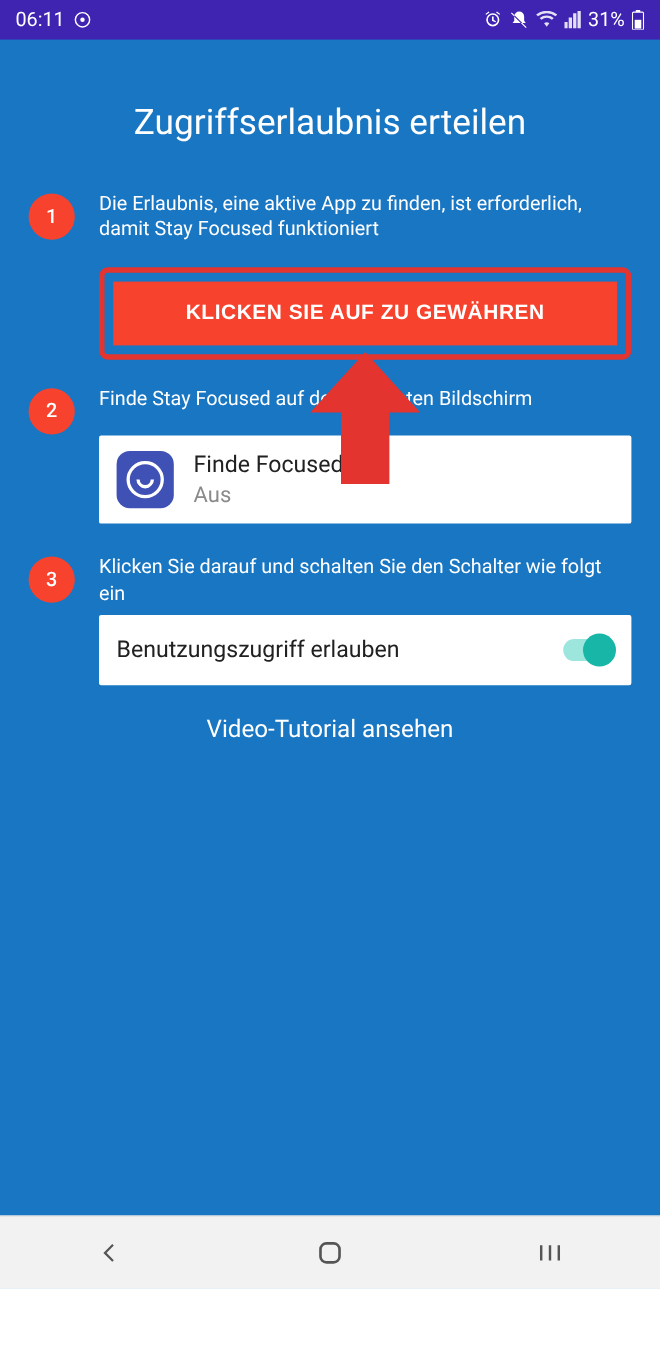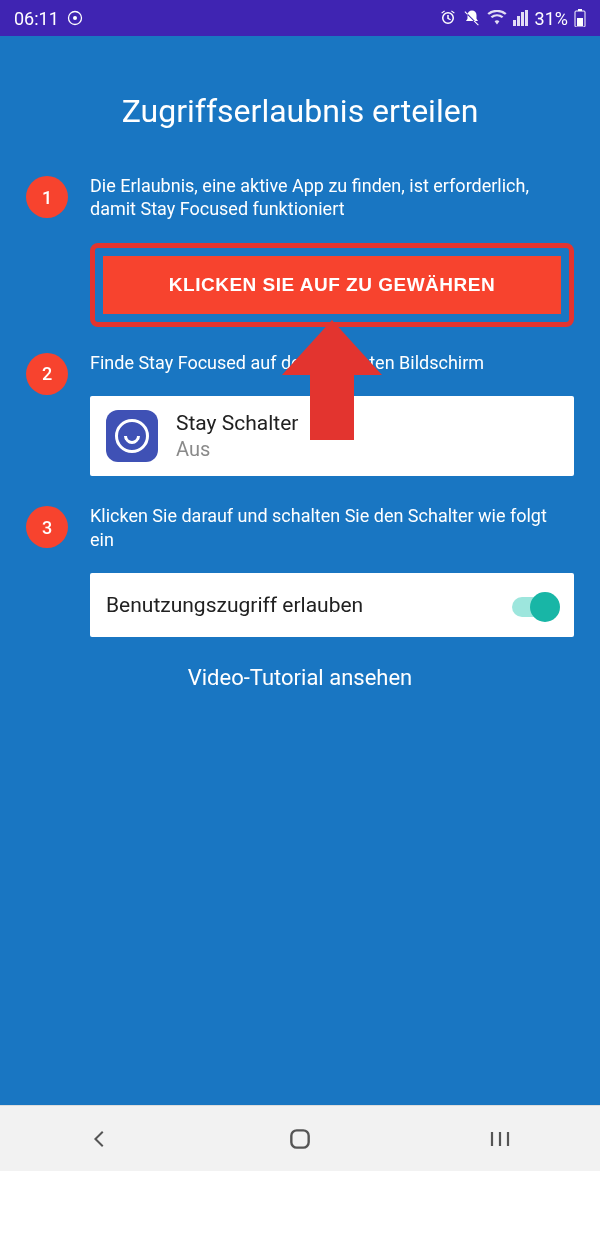--- a/index.html
+++ b/index.html
@@ -19,21 +19,21 @@
   .step-text { font-size: 18px; line-height: 1.3; color: #fff; }
   .highlight-box { border: 5px solid #e3342f; border-radius: 8px; padding: 8px; margin-top: 22px; position: relative; }
   .grant-btn { width: 100%; background: #f7432e; color: #fff; border: none; padding: 18px 4px; font-size: 19px; font-weight: 600; letter-spacing: 0.5px; cursor: pointer; }
   .arrow { position: absolute; left: 50%; top: 72px; transform: translateX(-50%); z-index: 5; }
   .card { background: #fff; border-radius: 2px; margin-top: 22px; padding: 14px 16px; display: flex; align-items: center; gap: 18px; }
   .app-icon { width: 52px; height: 52px; border-radius: 12px; background: #3f51b5; display:flex; align-items:center; justify-content:center; }
   .app-icon-inner { width:34px; height:34px; border:3px solid #fff; border-radius:50%; position:relative; display:flex; align-items:center; justify-content:center;}
   .app-icon-inner::before { content:""; width:10px; height:10px; border:3px solid #fff; border-radius:50%; border-top-color:transparent; border-left-color:transparent; transform:rotate(45deg);}
   .app-labels .app-name { color:#212121; font-size:21px; }
   .app-labels .app-state { color:#8a8a8a; font-size:20px; margin-top:2px;}
-  .toggle-card { background:#fff; border-radius:2px; margin-top:22px; padding:20px 16px; display:flex; align-items:flex-end; justify-content:space-between; }
+  .toggle-card { background:#fff; border-radius:2px; margin-top:8px; padding:20px 16px; display:flex; align-items:center; justify-content:space-between; }
   .toggle-label { color:#212121; font-size:21px; }
   .switch { position:relative; width:46px; height:20px; background:#9de6dd; border-radius:20px; }
   .switch .knob { position:absolute; right:-2px; top:-5px; width:30px; height:30px; background:#18b6a6; border-radius:50%; }
   .tutorial-link { text-align:center; margin-top:28px; font-size:22px; color:#fff; cursor:pointer; }
   
   .nav-bar { height:66px; background:#f2f2f2; display:flex; align-items:center; justify-content:space-around; border-top:1px solid #ddd; }
   .nav-btn { color:#444; display:flex; align-items:center; justify-content:center; width:60px; height:40px; }
   .step2 { margin-top: 24px; }
   .step3 { margin-top: 28px; }
 </style>
@@ -104,21 +104,21 @@
 
     <div class="step step2">
       <div class="step-num">2</div>
       <div class="step-body">
         <div class="step-text">Finde Stay Focused auf dem nächsten Bildschirm</div>
         <div class="card">
           <div class="app-icon">
             <div class="app-icon-inner"></div>
           </div>
           <div class="app-labels">
-            <div class="app-name">Stay Schalter</div>
+            <div class="app-name">Finde Focused</div>
             <div class="app-state">Aus</div>
           </div>
         </div>
       </div>
     </div>
 
     <div class="step step3">
       <div class="step-num">3</div>
       <div class="step-body">
         <div class="step-text">Klicken Sie darauf und schalten Sie den Schalter wie folgt ein</div>

